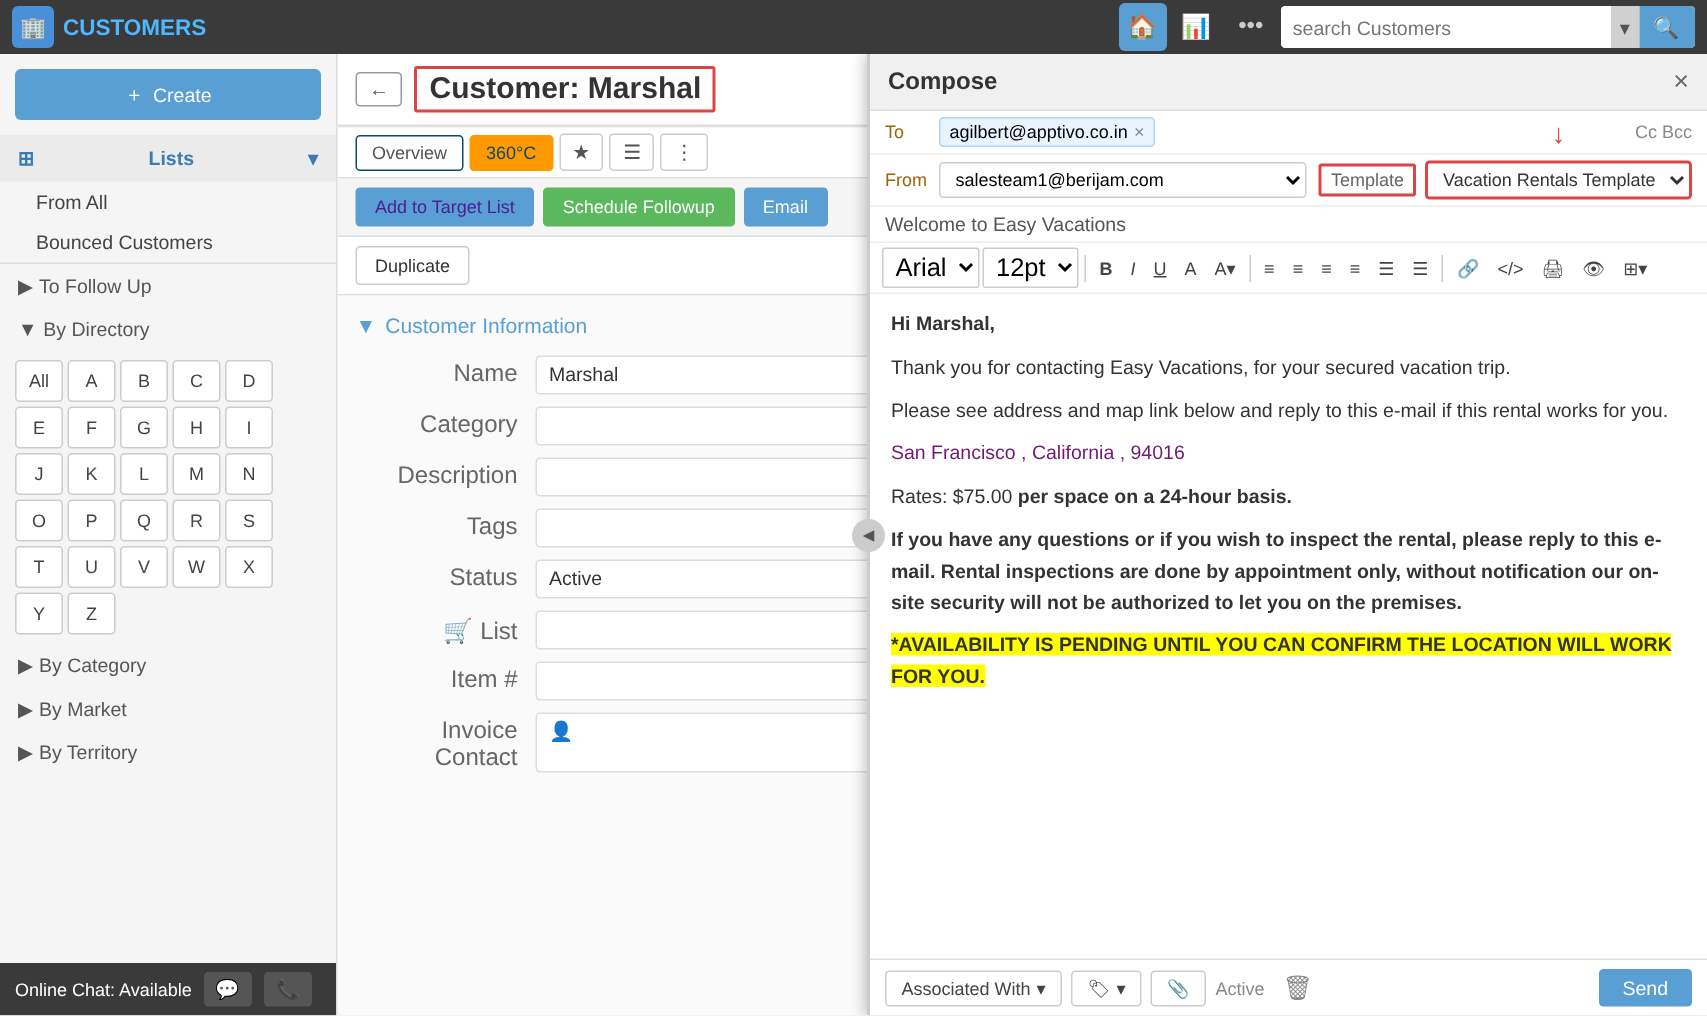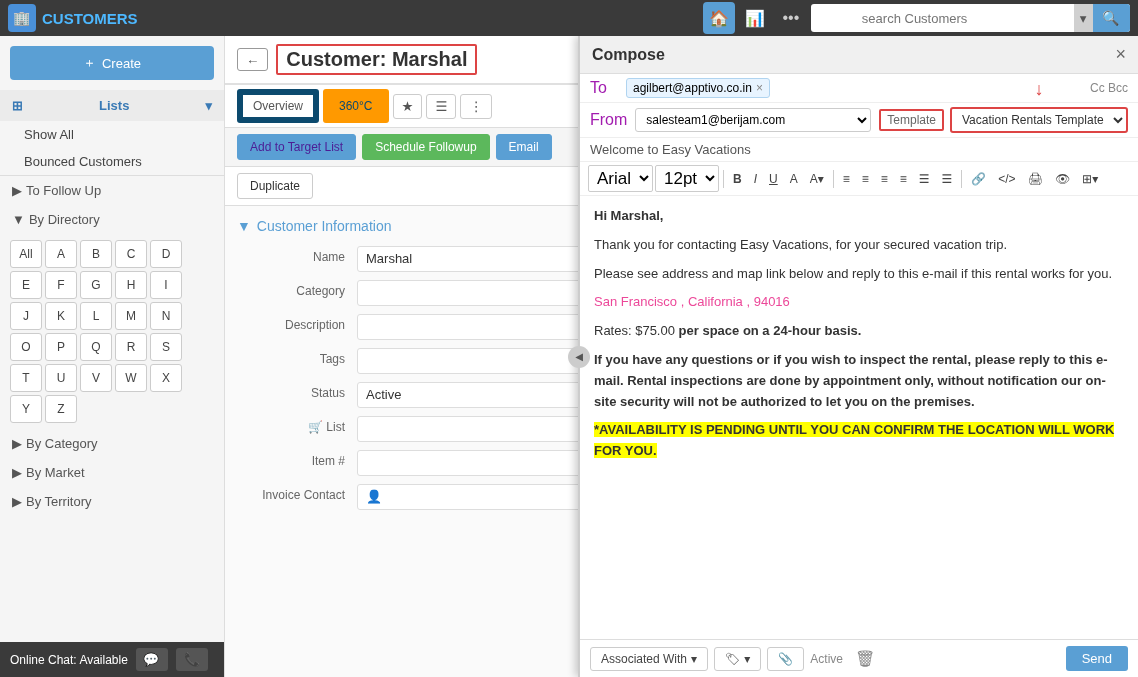--- a/index.html
+++ b/index.html
@@ -14,21 +14,21 @@
     }
     .app-logo-icon {
       width: 28px; height: 28px; background: #4a90d9; border-radius: 4px; display: flex; align-items: center; justify-content: center; color: white; font-size: 14px;
     }
     .nav-icons { display: flex; gap: 4px; margin-left: auto; align-items: center; }
     .nav-icon-btn {
       width: 32px; height: 32px; background: transparent; border: none; color: #ccc; cursor: pointer; display: flex; align-items: center; justify-content: center; border-radius: 4px; font-size: 16px;
     }
     .nav-icon-btn.home { background: #5a9fd4; color: white; }
     .search-bar {
-      display: flex; align-items: center; background: white; border-radius: 3px; overflow: hidden; height: 28px; padding-left: 43px;
+      display: flex; align-items: center; background: white; border-radius: 3px; overflow: hidden; height: 28px;
     }
     .search-input { border: none; outline: none; padding: 0 8px; width: 220px; font-size: 13px; height: 100%; }
     .search-dropdown-btn {
       background: #d0d0d0; border: none; height: 100%; padding: 0 6px; cursor: pointer; color: #555;
     }
     .search-go-btn {
       background: #5a9fd4; border: none; height: 100%; padding: 0 10px; cursor: pointer; color: white; font-size: 14px;
     }
 
     
@@ -78,21 +78,21 @@
     }
     .customer-title {
       font-size: 20px; font-weight: bold; color: #333; border: 2px solid #d44; padding: 2px 8px; border-radius: 2px;
     }
 
     
     .tabs-row {
       background: white; border-bottom: 1px solid #ddd; padding: 4px 12px; display: flex; align-items: center; gap: 4px;
     }
     .tab-btn {
-      border: 6px solid #0c4a6e; background: white; border-radius: 3px; padding: 4px 10px; cursor: pointer; font-size: 12px; color: #555;
+      border: 1px solid #0c4a6e; background: white; border-radius: 3px; padding: 4px 10px; cursor: pointer; font-size: 12px; color: #555;
     }
     .tab-btn.active { background: #f90; color: #0c4a6e; border-color: #f90; }
     .tab-icon {
       border: 1px solid #ccc; background: white; border-radius: 3px; padding: 4px 8px; cursor: pointer; color: #555;
     }
 
     
     .actions-row {
       background: #f5f5f5; border-bottom: 1px solid #ddd; padding: 6px 12px; display: flex; align-items: center; gap: 6px;
     }
@@ -102,38 +102,38 @@
     .action-btn.primary { background: #5a9fd4; color: #4c1d95; border-color: #5a9fd4; }
     .action-btn.green { background: #5cb85c; color: white; border-color: #5cb85c; }
     .action-btn.email { background: #5a9fd4; color: white; border-color: #5a9fd4; }
 
     
     .info-panel { padding: 12px; background: #fafafa; overflow-y: auto; flex: 1; }
     .info-section-header {
       display: flex; align-items: center; gap: 6px; color: #5a9fd4; margin-bottom: 12px; font-size: 14px;
     }
     .info-row { display: flex; margin-bottom: 8px; }
-    .info-label { width: 120px; text-align: right; padding-right: 12px; color: #666; font-size: 12px; padding-top: 4px; }
+    .info-label { width: 120px; text-align: right; padding-right: 12px; color: #666; font-size: 16px; padding-top: 4px; }
     .info-value { flex: 1; background: white; border: 1px solid #ddd; border-radius: 3px; padding: 4px 8px; min-height: 26px; font-size: 13px; color: #333; }
 
     
     .compose-panel {
       position: absolute; top: 0; right: 0; width: 560px; height: 100%; background: white; border-left: 2px solid #ccc; display: flex; flex-direction: column; z-index: 10; box-shadow: -3px 0 8px rgba(0,0,0,0.2);
     }
     .compose-header {
       background: #f0f0f0; border-bottom: 1px solid #ddd; padding: 8px 12px; display: flex; align-items: center; justify-content: space-between;
     }
     .compose-title { font-size: 16px; font-weight: bold; color: #333; }
     .compose-close { background: none; border: none; font-size: 18px; cursor: pointer; color: #666; }
 
     
     .compose-field-row {
       display: flex; align-items: center; border-bottom: 1px solid #eee; padding: 4px 10px; gap: 8px;
     }
-    .field-label { color: #a21caf; font-size: 16px; min-width: 28px; }
+    .field-label { color: #a16207; font-size: 12px; min-width: 28px; }
     .email-tag {
       background: #e8f4ff; border: 1px solid #b0d4f0; border-radius: 3px; padding: 2px 6px; font-size: 12px; display: flex; align-items: center; gap: 4px;
     }
     .email-tag-close { cursor: pointer; color: #888; }
     .cc-bcc { margin-left: auto; color: #888; font-size: 12px; }
     .from-select {
       border: 1px solid #ccc; border-radius: 3px; padding: 3px 6px; font-size: 12px; flex: 1; background: white; cursor: pointer;
     }
     .template-section {
       display: flex; align-items: center; gap: 6px; margin-left: auto;
@@ -156,21 +156,21 @@
     .toolbar-btn {
       border: none; background: none; padding: 2px 5px; cursor: pointer; font-size: 12px; color: #444; border-radius: 2px;
     }
     .toolbar-separator { width: 1px; height: 18px; background: #ccc; margin: 0 2px; }
 
     
     .compose-body {
       flex: 1; padding: 10px 14px; overflow-y: auto; font-size: 13px; line-height: 1.6; color: #333;
     }
     .compose-body p { margin-bottom: 8px; }
-    .compose-body a { color: #ec4899; text-decoration: none; }
+    .compose-body a { color: #701a75; text-decoration: none; }
     .compose-body .highlight { background: yellow; font-weight: bold; }
 
     
     .compose-footer {
       border-top: 1px solid #ddd; padding: 6px 10px; display: flex; align-items: center; gap: 6px;
     }
     .footer-btn {
       border: 1px solid #ccc; background: white; border-radius: 3px; padding: 4px 10px; cursor: pointer; font-size: 12px; color: #444; display: flex; align-items: center; gap: 4px;
     }
     .footer-send-btn {
@@ -212,21 +212,21 @@
       <span>Create</span>
     </button>
 
     <div class="sidebar-section">
       <div class="sidebar-section-header">
         <span>⊞</span>
         <span>Lists</span>
         <span>▾</span>
       </div>
       <div class="sidebar-item">
-        <span>Show All</span>
+        <span>From All</span>
       </div>
       <div class="sidebar-item">
         <span>Bounced Customers</span>
       </div>
     </div>
 
     <div class="collapsible-header">
       <span>▶</span>
       <span>To Follow Up</span>
     </div>

